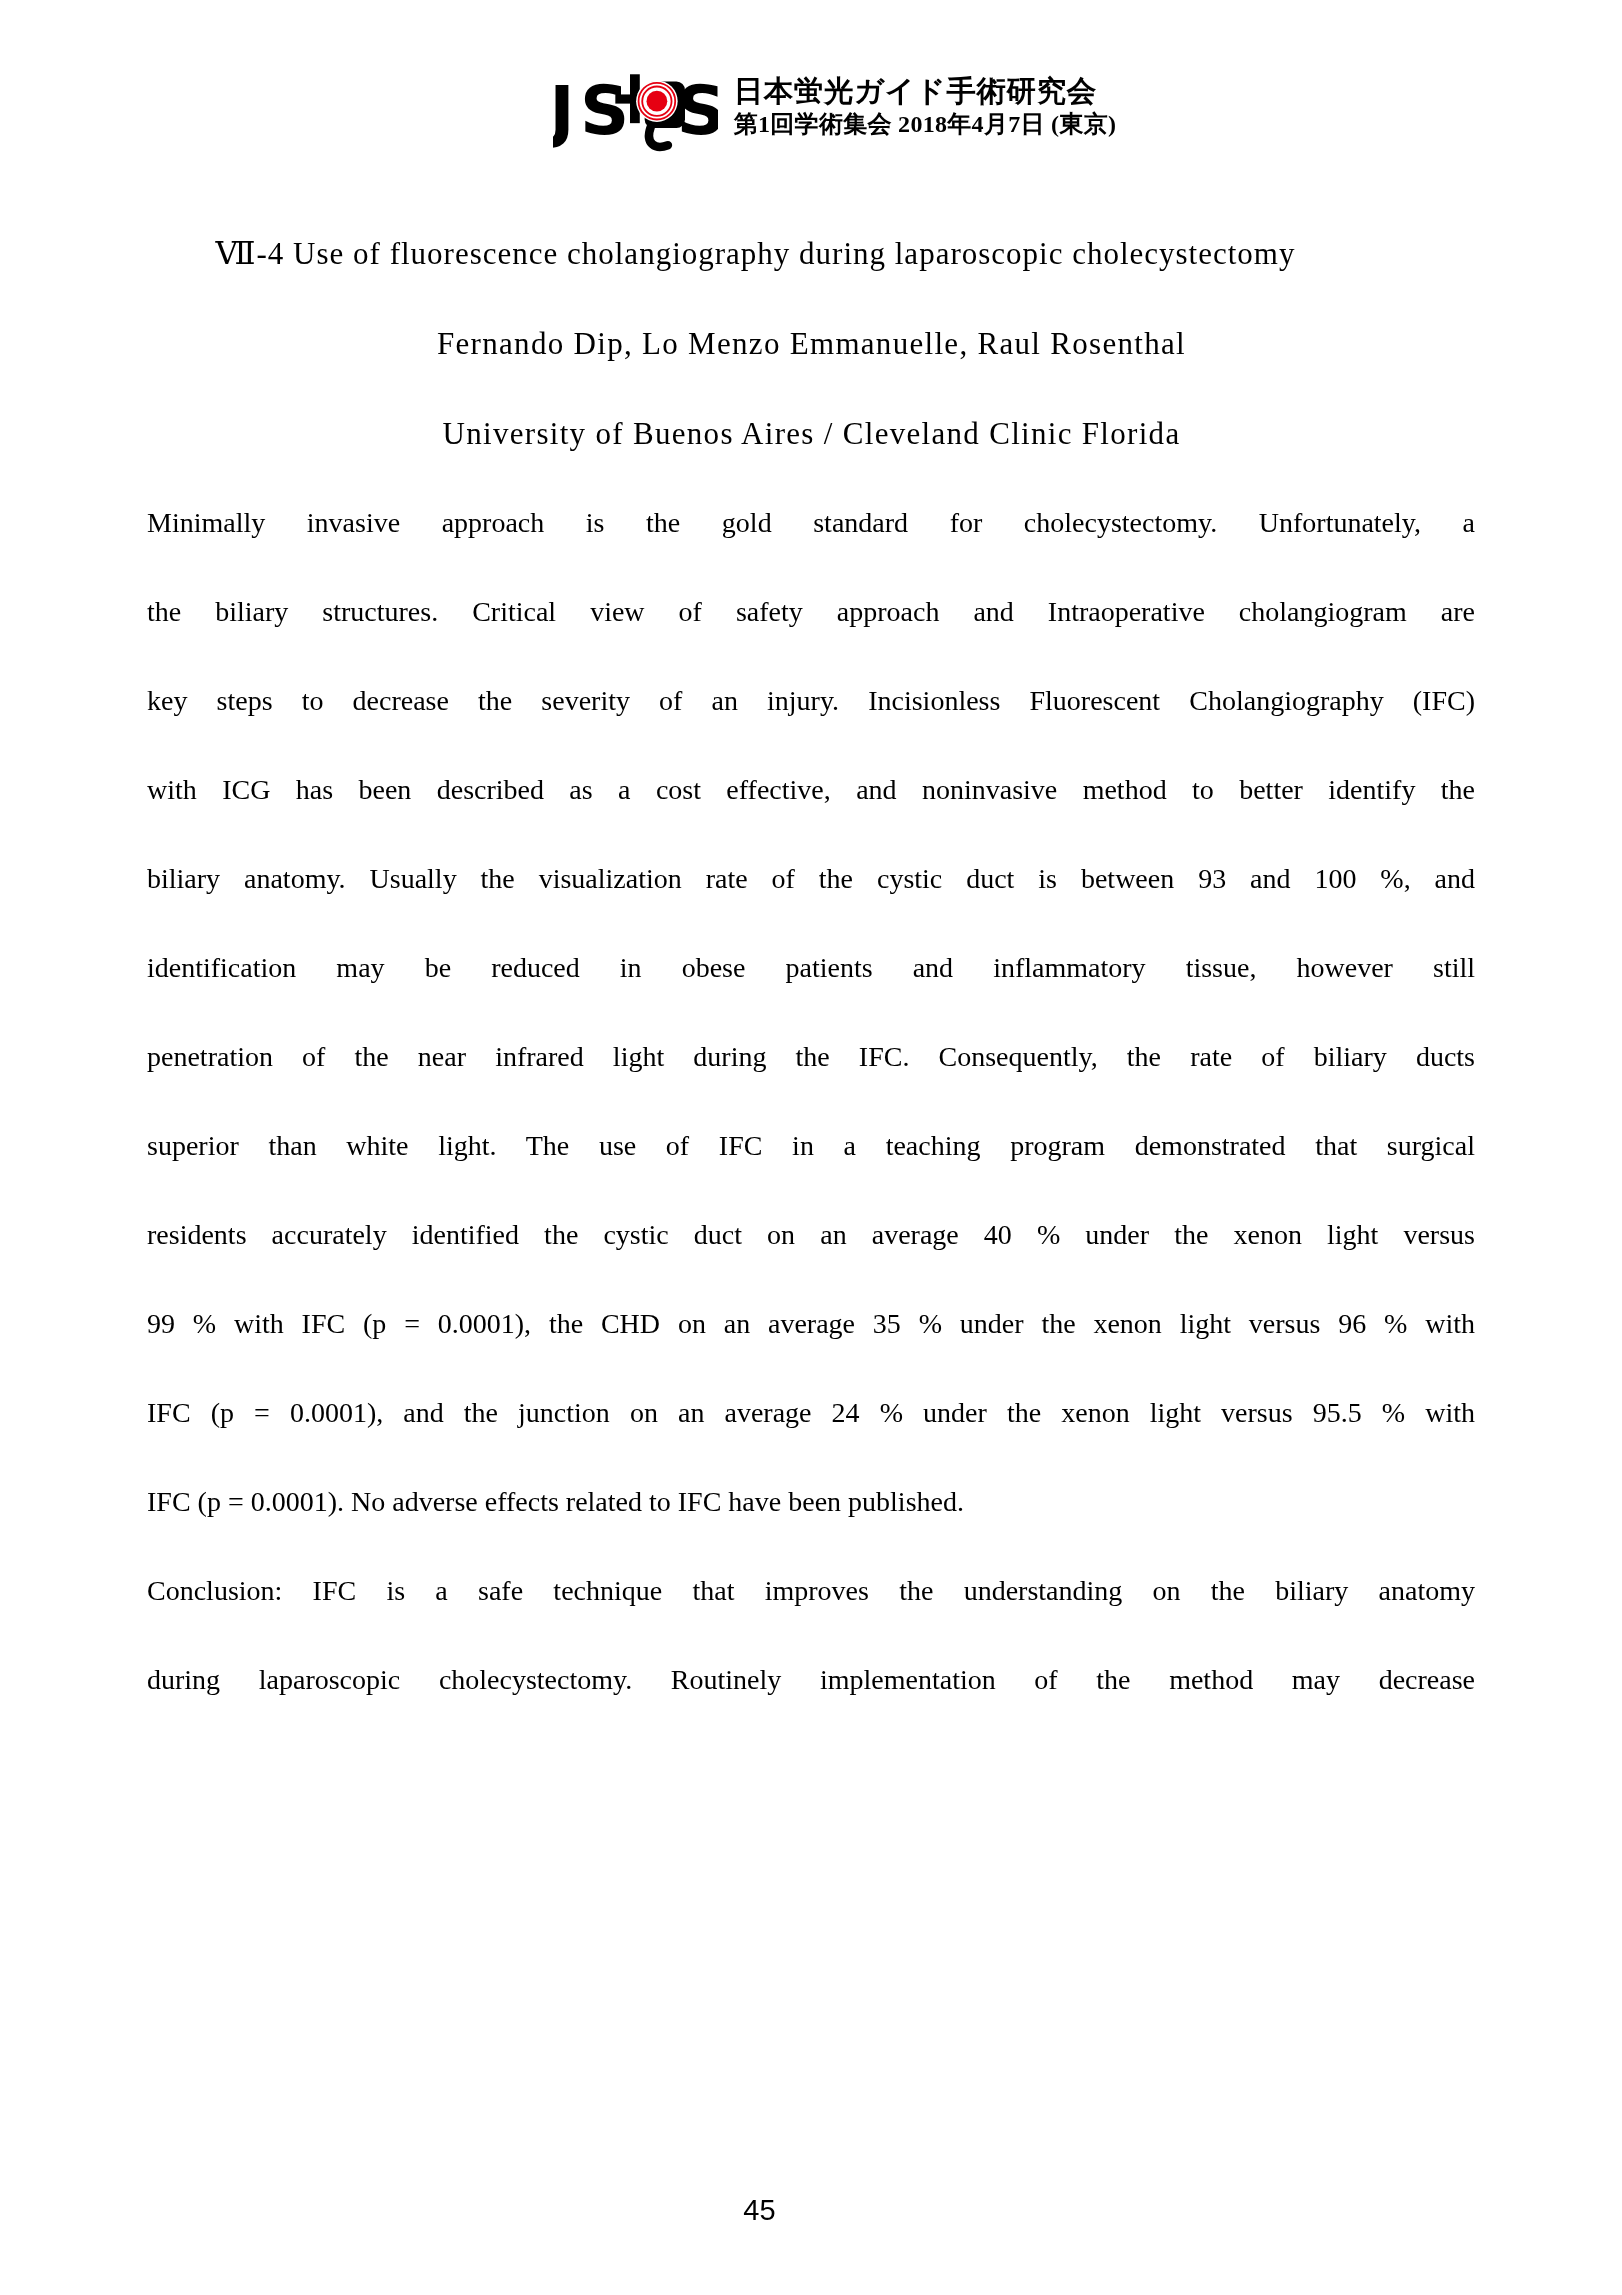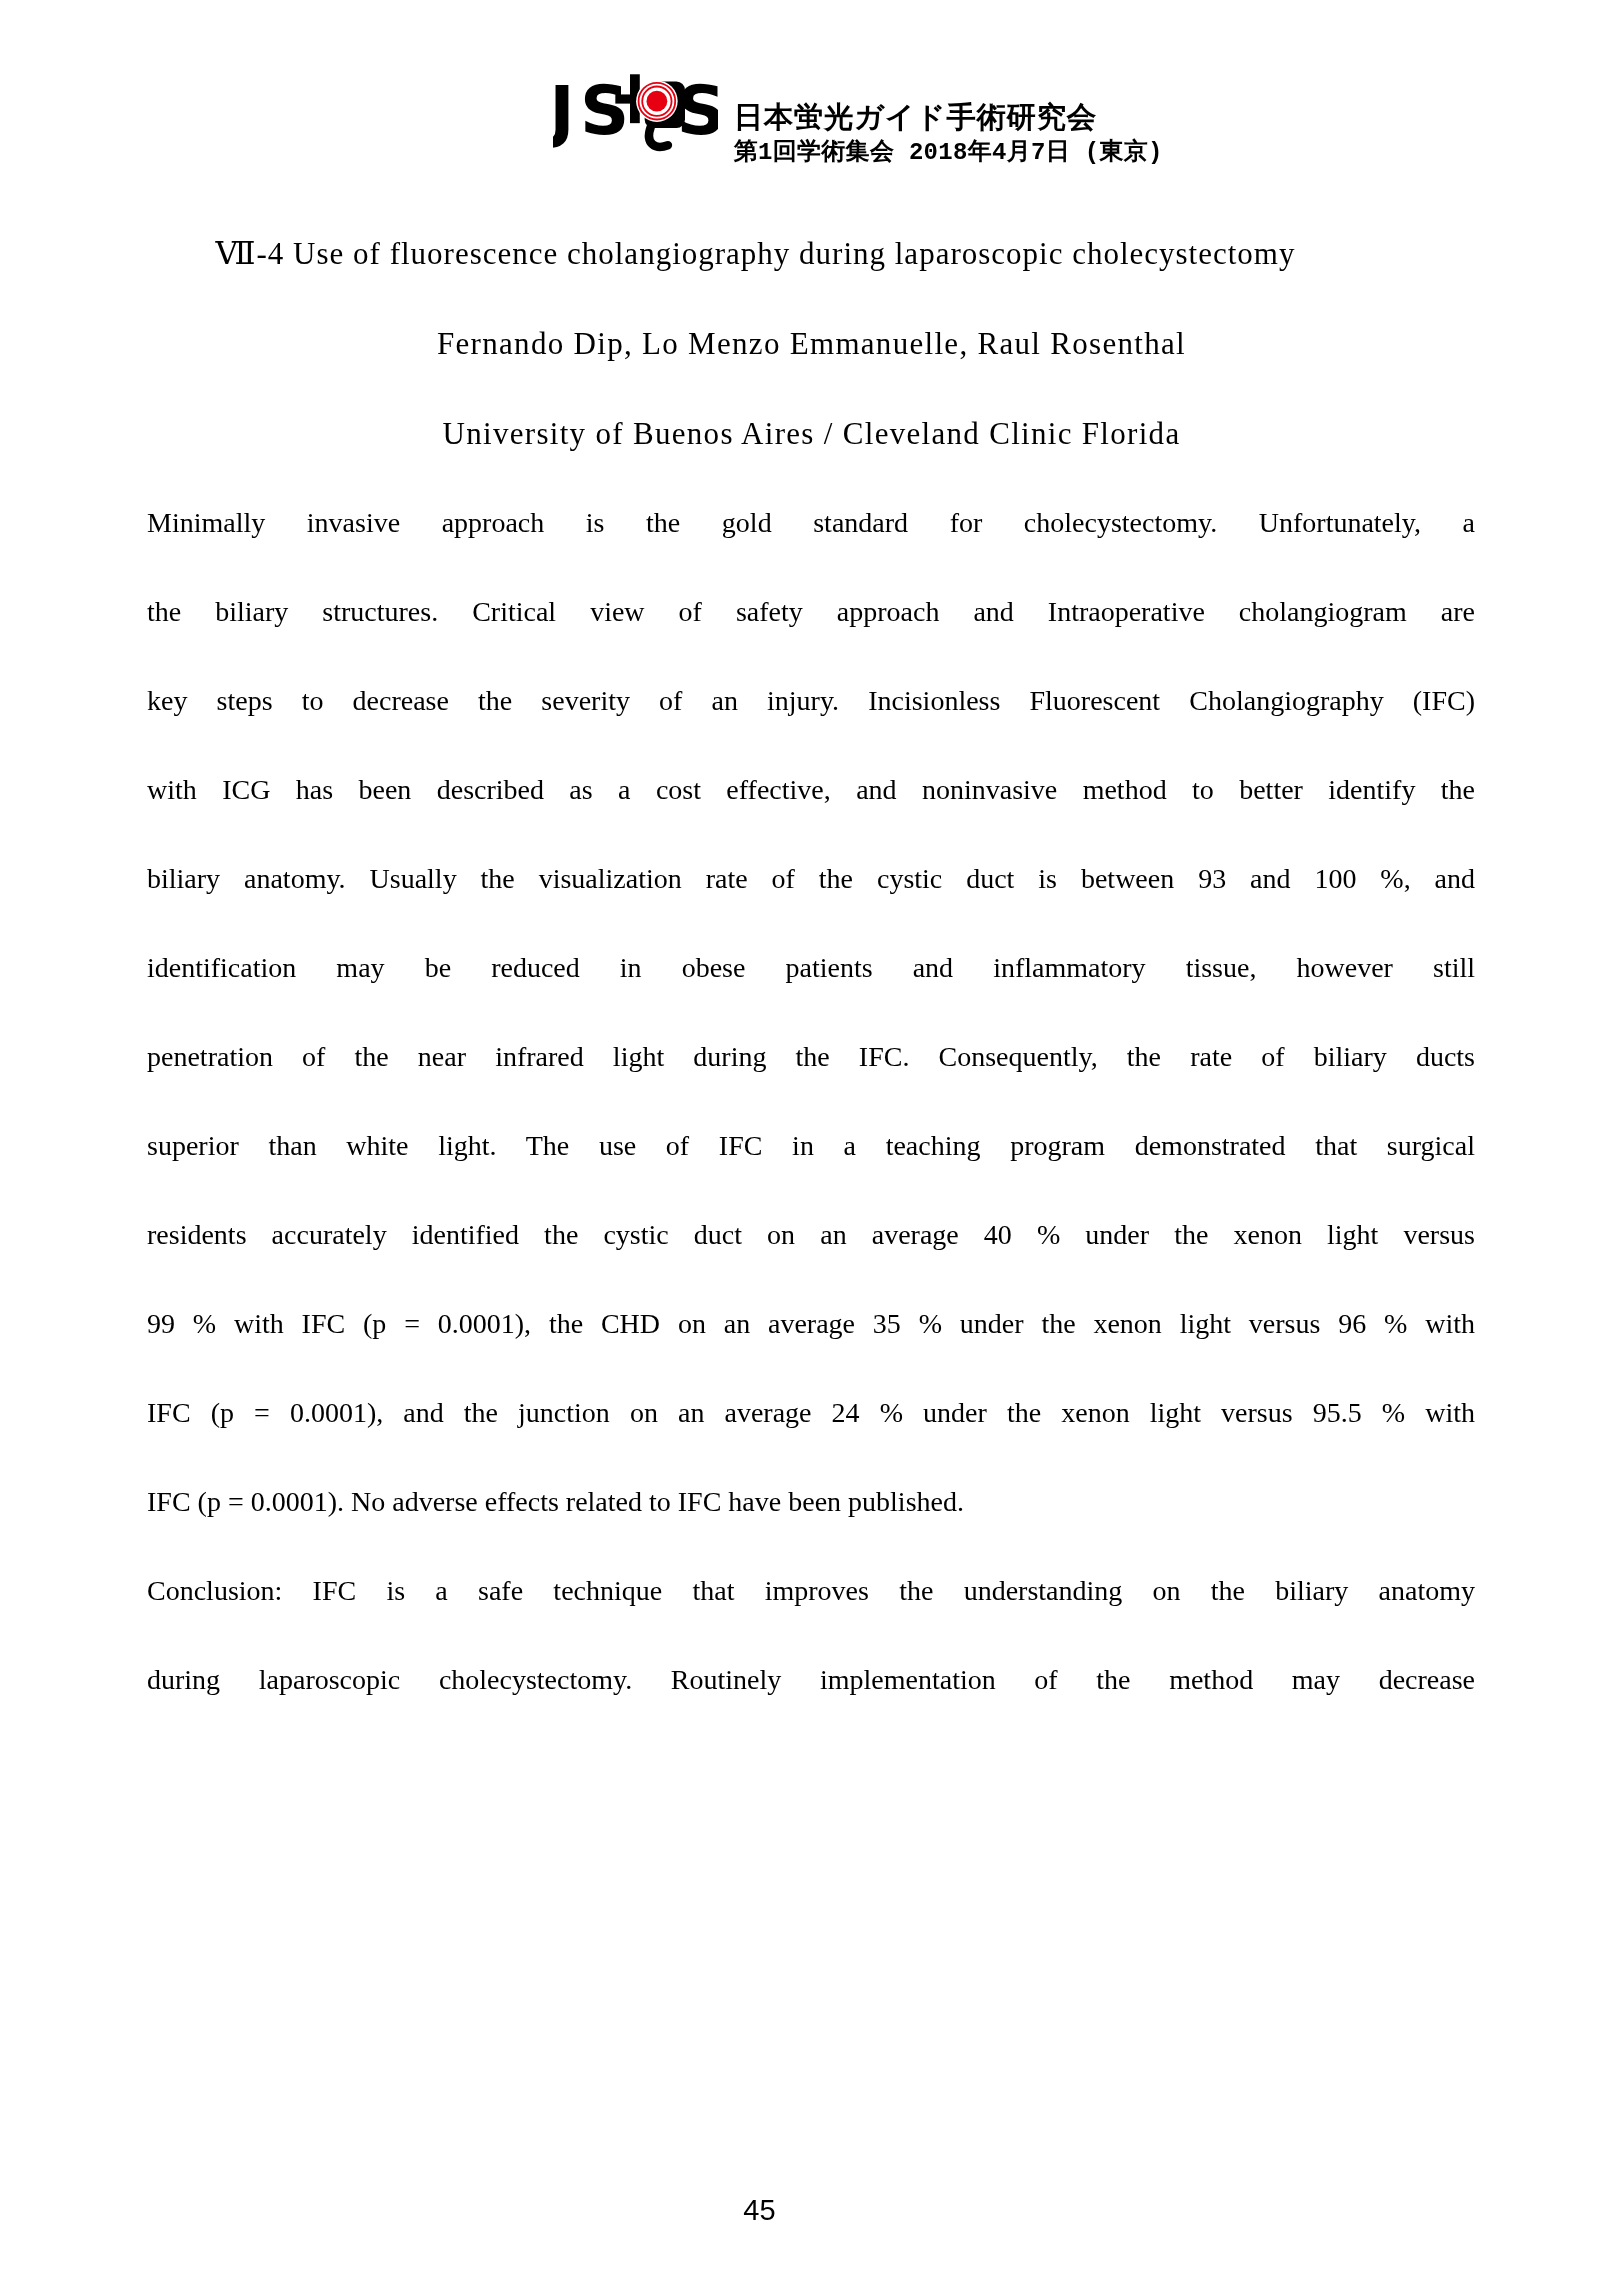--- a/index.html
+++ b/index.html
@@ -18,24 +18,23 @@
     position: absolute;
     top: 73px;
     left: 553px;
     display: flex;
     align-items: flex-start;
     gap: 15.7px;
   }
   .logo-mark { width: 165px; height: 82px; display: block; }
   .logo-text {
     padding-top: 1.3px;
-    font-family: Liberation Mono, monospace;
+    font-family: Liberation Serif, serif;
     font-weight: bold;
     white-space: nowrap;
-    margin-top: 28px;
   }
   .logo-org   { font-size: 29.4px; line-height: 35px; letter-spacing: 0.7px; }
   .logo-meet  { font-size: 24px; line-height: 31px; letter-spacing: 0.3px; }
 
   
   .title, .authors, .affiliation {
     position: absolute;
     left: 0;
     width: 1623px;
     text-align: center;

